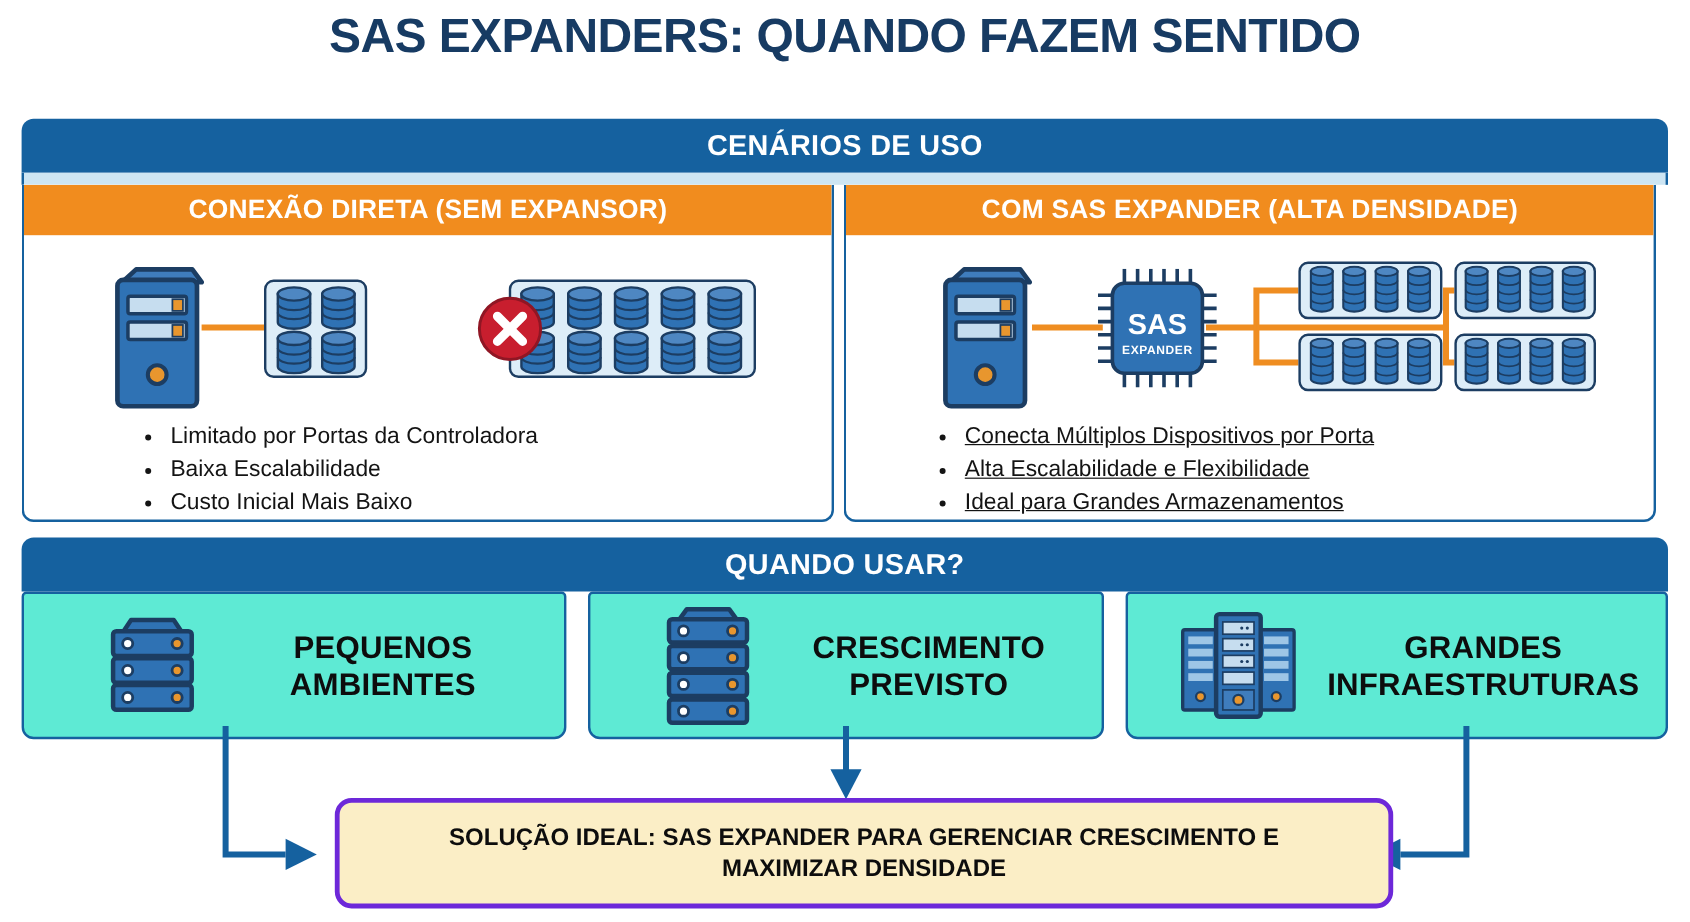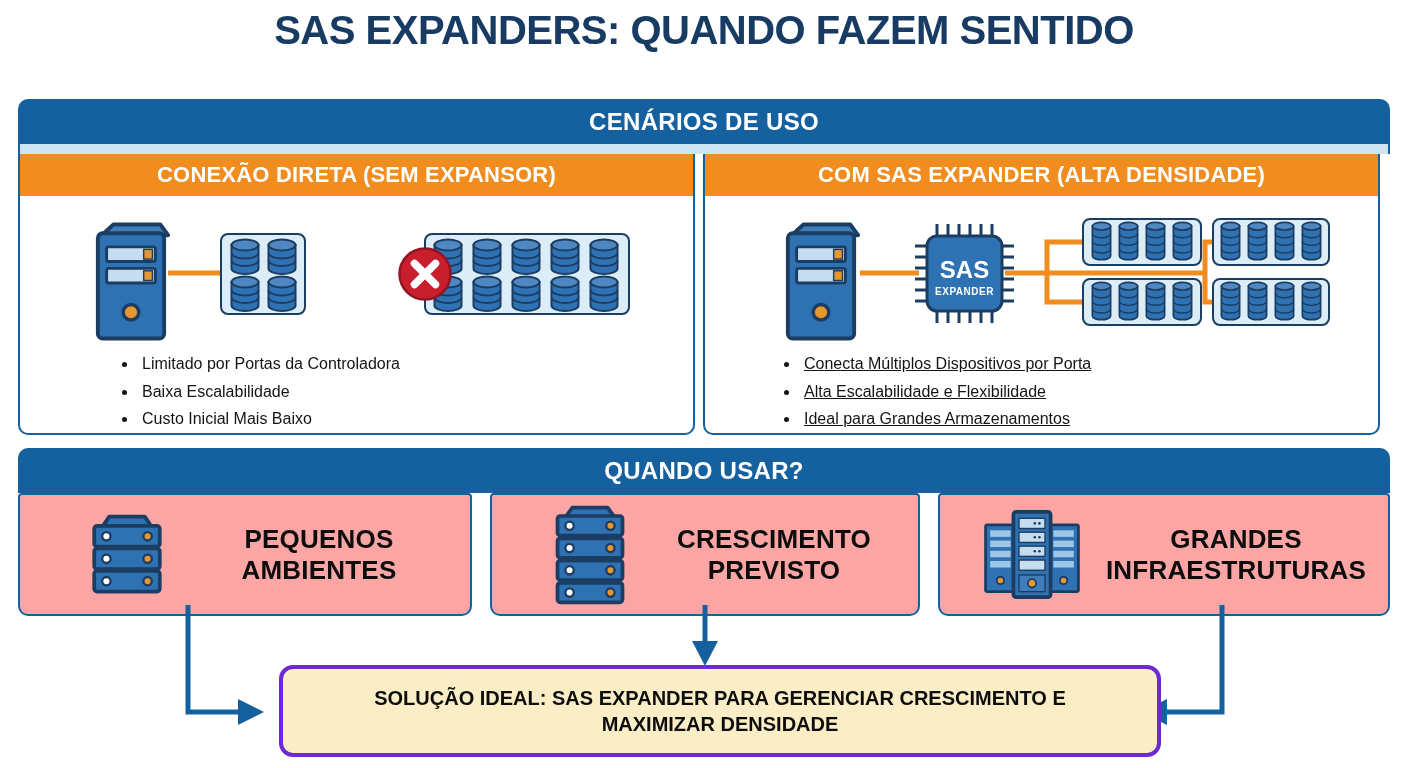--- a/index.html
+++ b/index.html
@@ -23,34 +23,34 @@
   .panel{
     width:677px;box-sizing:border-box;border:2px solid #15619f;
     border-top:none;border-radius:0 0 10px 10px;background:#ffffff;overflow:hidden;
   }
   .panel-header{
     height:42px;background:#f18c1e;display:flex;align-items:center;justify-content:center;
     color:#ffffff;font-size:22px;font-weight:700;letter-spacing:.2px;
   }
   .icon-row{position:relative;height:150px;text-decoration:underline;}
   .bullets{
-    margin:4px 0 0 118px;padding:0;font-size:16px;line-height:27.5px;color:#141414;
+    margin:4px 0 0 118px;padding:0;font-size:19px;line-height:27.5px;color:#141414;
   }
   .bullets.right{margin-left:95px;text-decoration:underline;}
   .bullets li{margin:0;padding-left:4px;}
   
   .disk-box{
     position:absolute;background:#ddedf8;border:2.5px solid #1c3d62;border-radius:8px;box-sizing:border-box;
   }
   .abs{position:absolute;}
   .wire-svg{position:absolute;left:0;top:0;}
   
   .card{
     position:absolute;top:0;height:123px;box-sizing:border-box;
-    background:#fca5a5;border:2px solid #15619f;border-radius:4px 4px 10px 10px;
+    background:#5eead4;border:2px solid #15619f;border-radius:4px 4px 10px 10px;
     display:flex;align-items:center;
   }
   .card-icon{flex:0 0 auto;margin-left:66px;display:flex;align-items:center;}
   .card-label{
     flex:1;text-align:center;font-size:26px;font-weight:800;color:#0d0d0d;
     line-height:1.18;letter-spacing:.2px;display:flex;align-items:center;justify-content:center;
   }
   .card-label span{display:inline-block;}
   
   .bottom{position:absolute;left:0;top:605px;width:1408px;height:163px;}

